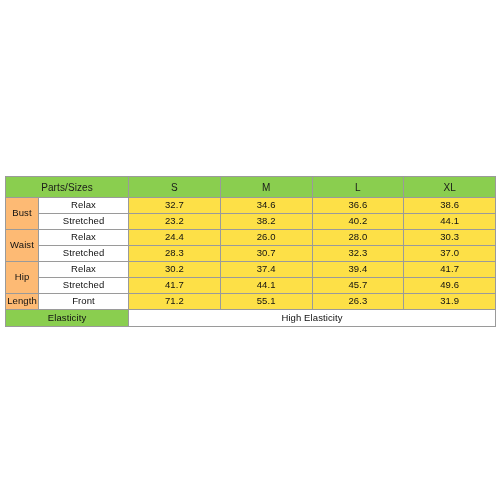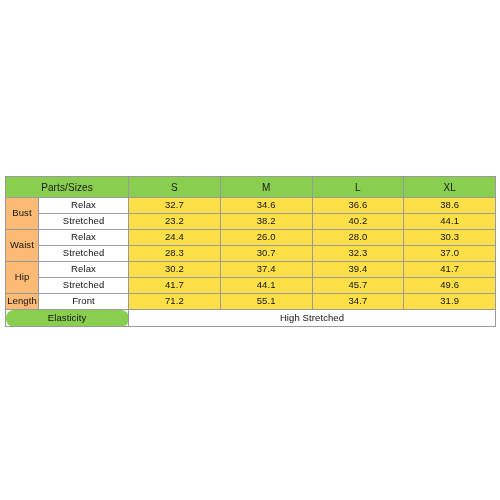--- a/index.html
+++ b/index.html
@@ -84,21 +84,20 @@
     color: #111111;
   }
 
   tr.data-row td {
     height: 15px;
   }
 
   
   tr.elastic-row td {
     height: 16px;
-    border-radius: 8px;
   }
   td.elastic-label {
     background: #8ACE4F;
     color: #1a1a1a;
     font-size: 9.5px;
   }
   td.elastic-value {
     background: #ffffff;
     font-size: 10px;
     color: #111111;
@@ -178,26 +177,26 @@
           <td class="num-cell">44.1</td>
           <td class="num-cell">45.7</td>
           <td class="num-cell">49.6</td>
         </tr>
 
         <tr class="data-row">
           <td class="cat-cell">Length</td>
           <td class="sub-cell">Front</td>
           <td class="num-cell">71.2</td>
           <td class="num-cell">55.1</td>
-          <td class="num-cell">34.7</td>
+          <td class="num-cell">26.3</td>
           <td class="num-cell">31.9</td>
         </tr>
 
         <tr class="elastic-row">
           <td class="elastic-label" colspan="2">Elasticity</td>
-          <td class="elastic-value" colspan="4">High Stretched</td>
+          <td class="elastic-value" colspan="4">High Elasticity</td>
         </tr>
 
       </tbody>
     </table>
   </div>
 
 </div>
 
 </body></html>

